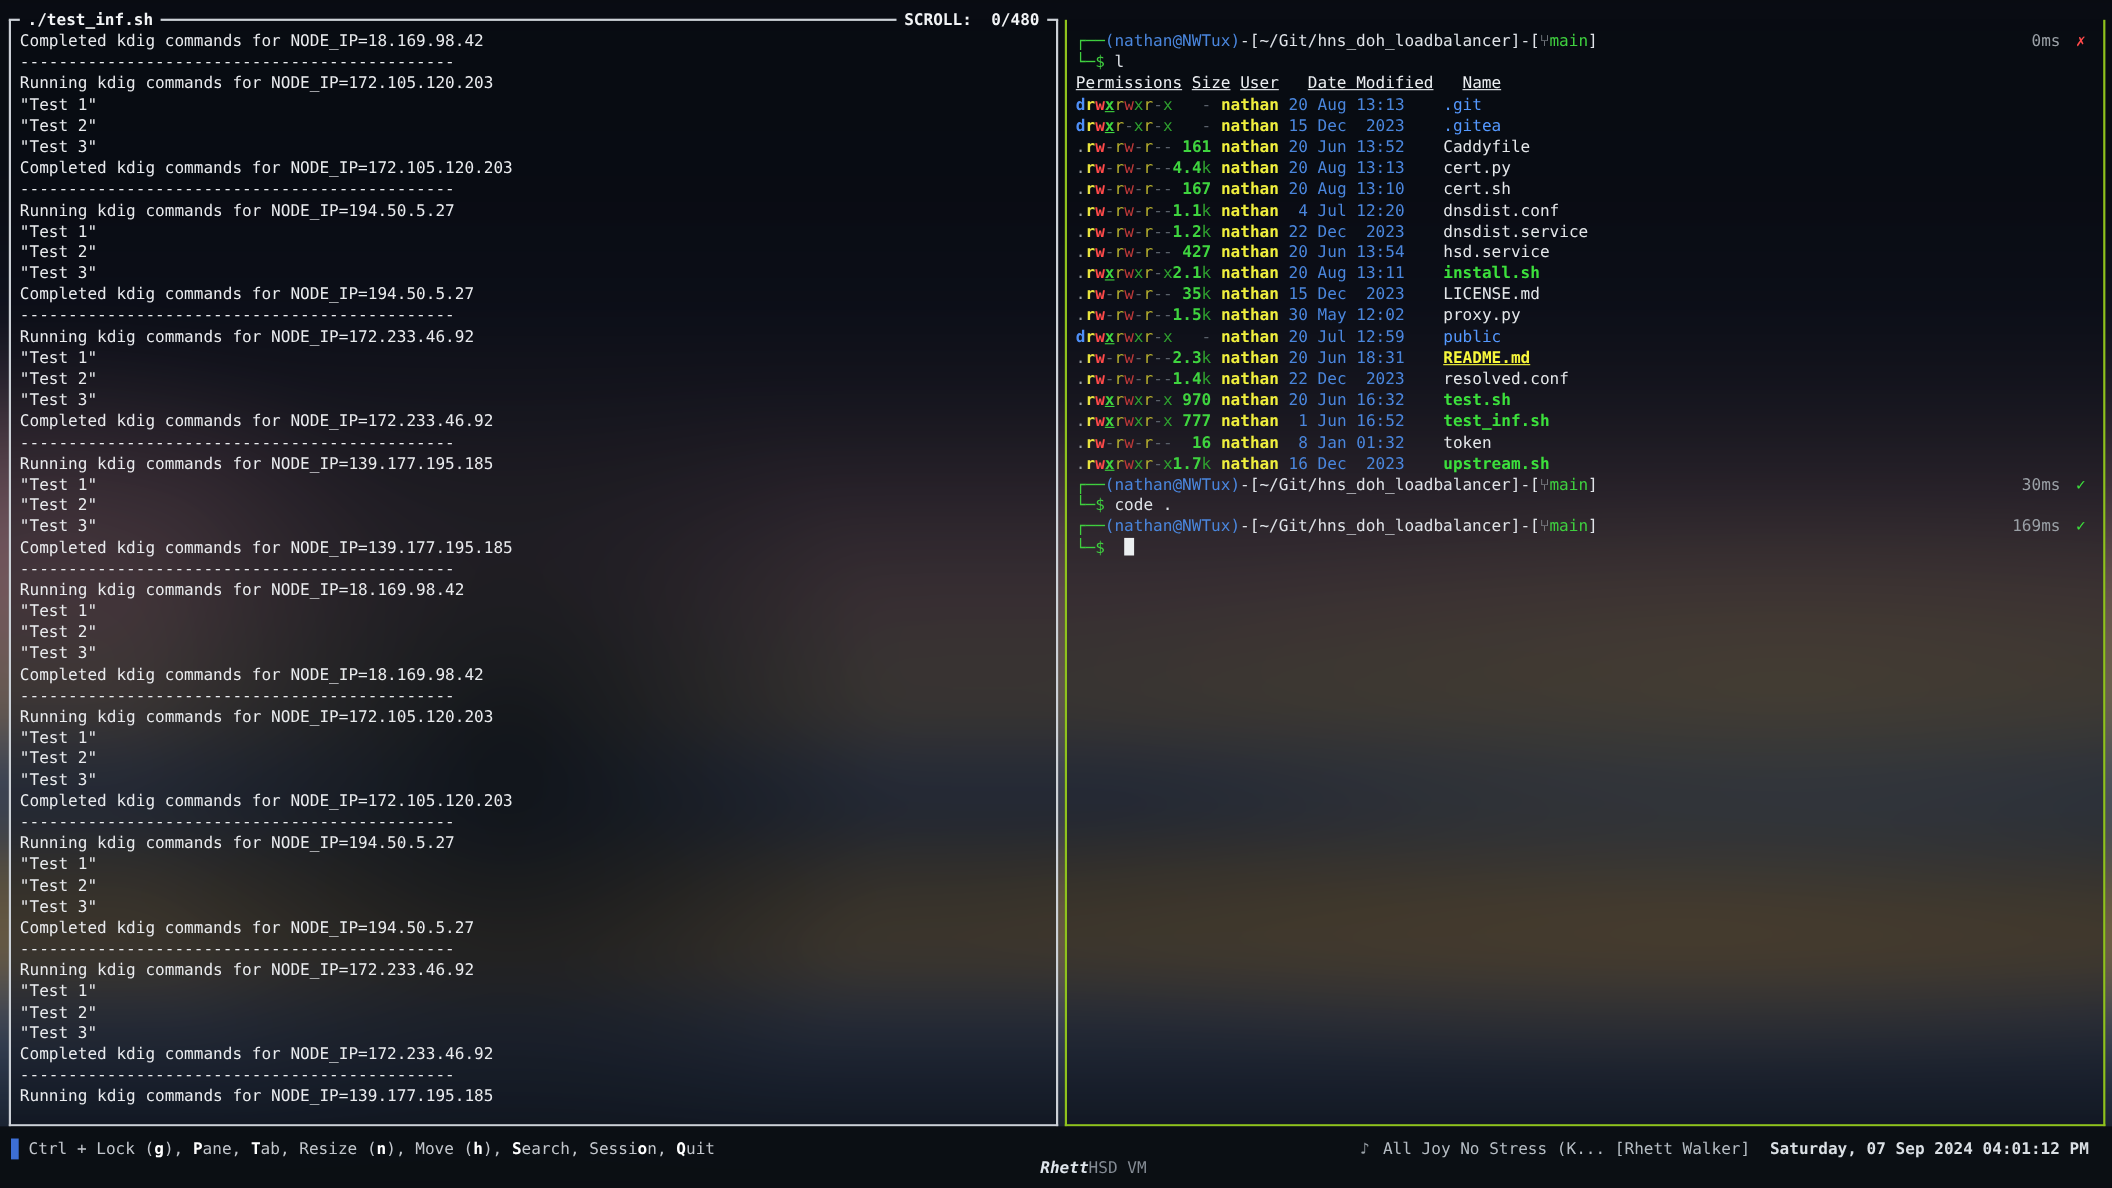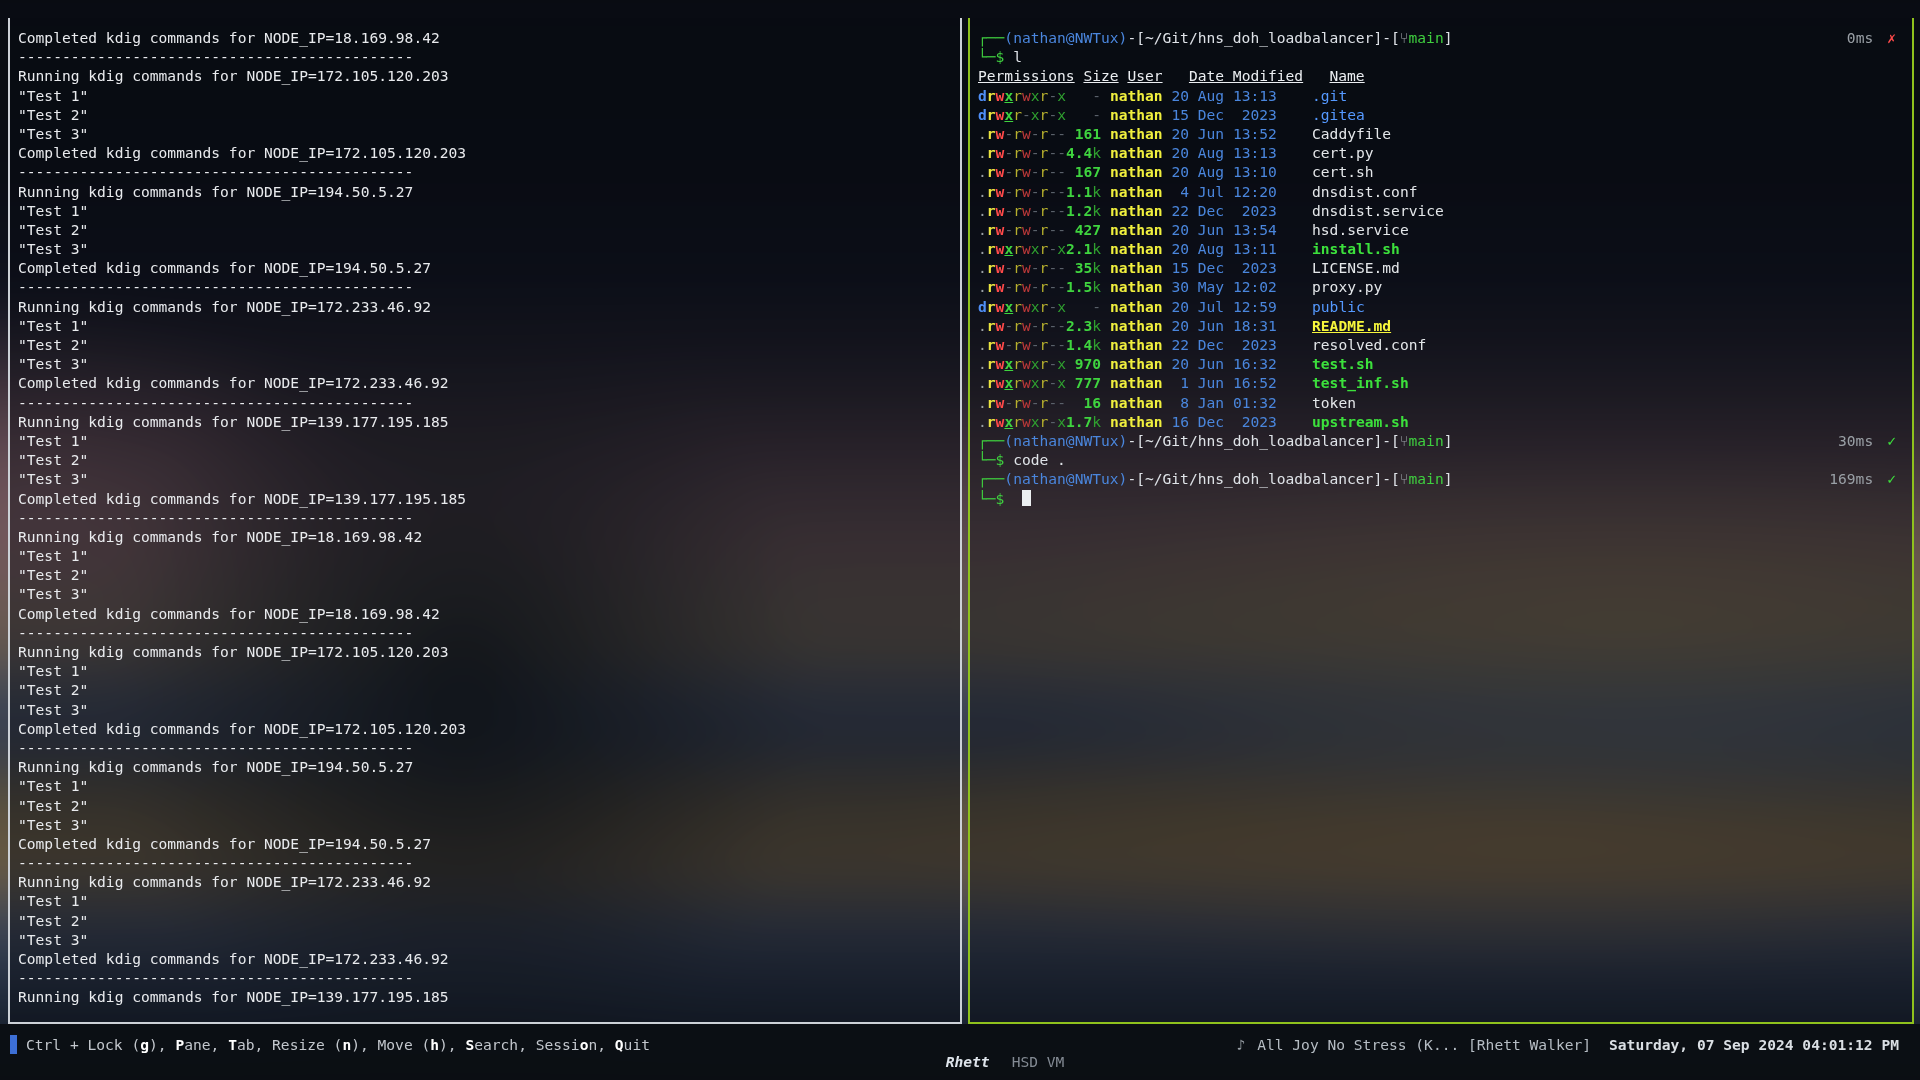--- a/index.html
+++ b/index.html
@@ -62,33 +62,40 @@
   .n-file{color:#e4e7ea;}
   
   .statusbar{position:absolute;left:0;right:0;top:1024px;height:56px;background:rgba(11,14,18,.93);
     font-size:14.6px;color:#c3c7cd;text-align:right;}
   .sb-row{position:relative;height:24px;margin-top:10px;}
   .focus-block{position:absolute;left:10px;top:1px;width:7px;height:19px;background:#3d6fd6;}
   .kb{position:absolute;left:26px;top:2px;white-space:pre;}
   .kb b{color:#ffffff;font-weight:700;}
   .session{position:absolute;left:893px;top:2px;white-space:pre;}
   .sname{color:#dfe5ec;font-weight:700;font-style:italic;}
-  .hname{color:#848b94;margin-left:22px;}
+  .hname{color:#848b94;}
   .rightinfo{position:absolute;right:21px;top:2px;display:flex;align-items:center;white-space:pre;}
   .mnote{color:#9aa1a8;margin-right:12px;}
   .msong{color:#b6bdc4;margin-right:18px;}
   .sdate{color:#dadfe4;font-weight:700;}
 </style>
 </head>
 <body>
 
 <div class="bg"></div>
 <div class="shade"></div>
 
 <div class="pane left">
+  <div class="ptop">
+    <i class="seg" style="width:10px"></i>
+    <span class="ptitle">./test_inf.sh</span>
+    <i class="seg grow"></i>
+    <span class="pscroll">SCROLL:  0/480</span>
+    <i class="seg" style="width:10px"></i>
+  </div>
   <div class="pbody" id="left-body"><div class="tl">Completed kdig commands for NODE_IP=18.169.98.42</div><div class="tl">---------------------------------------------</div><div class="tl">Running kdig commands for NODE_IP=172.105.120.203</div><div class="tl">"Test 1"</div><div class="tl">"Test 2"</div><div class="tl">"Test 3"</div><div class="tl">Completed kdig commands for NODE_IP=172.105.120.203</div><div class="tl">---------------------------------------------</div><div class="tl">Running kdig commands for NODE_IP=194.50.5.27</div><div class="tl">"Test 1"</div><div class="tl">"Test 2"</div><div class="tl">"Test 3"</div><div class="tl">Completed kdig commands for NODE_IP=194.50.5.27</div><div class="tl">---------------------------------------------</div><div class="tl">Running kdig commands for NODE_IP=172.233.46.92</div><div class="tl">"Test 1"</div><div class="tl">"Test 2"</div><div class="tl">"Test 3"</div><div class="tl">Completed kdig commands for NODE_IP=172.233.46.92</div><div class="tl">---------------------------------------------</div><div class="tl">Running kdig commands for NODE_IP=139.177.195.185</div><div class="tl">"Test 1"</div><div class="tl">"Test 2"</div><div class="tl">"Test 3"</div><div class="tl">Completed kdig commands for NODE_IP=139.177.195.185</div><div class="tl">---------------------------------------------</div><div class="tl">Running kdig commands for NODE_IP=18.169.98.42</div><div class="tl">"Test 1"</div><div class="tl">"Test 2"</div><div class="tl">"Test 3"</div><div class="tl">Completed kdig commands for NODE_IP=18.169.98.42</div><div class="tl">---------------------------------------------</div><div class="tl">Running kdig commands for NODE_IP=172.105.120.203</div><div class="tl">"Test 1"</div><div class="tl">"Test 2"</div><div class="tl">"Test 3"</div><div class="tl">Completed kdig commands for NODE_IP=172.105.120.203</div><div class="tl">---------------------------------------------</div><div class="tl">Running kdig commands for NODE_IP=194.50.5.27</div><div class="tl">"Test 1"</div><div class="tl">"Test 2"</div><div class="tl">"Test 3"</div><div class="tl">Completed kdig commands for NODE_IP=194.50.5.27</div><div class="tl">---------------------------------------------</div><div class="tl">Running kdig commands for NODE_IP=172.233.46.92</div><div class="tl">"Test 1"</div><div class="tl">"Test 2"</div><div class="tl">"Test 3"</div><div class="tl">Completed kdig commands for NODE_IP=172.233.46.92</div><div class="tl">---------------------------------------------</div><div class="tl">Running kdig commands for NODE_IP=139.177.195.185</div></div>
 </div>
 
 <div class="pane right">
   <div class="pbody" id="right-body"><div class="rl"><span class="g">┌──</span><span class="b">(nathan@NWTux)</span><span class="w">-[</span><span class="w">~/Git/hns_doh_loadbalancer</span><span class="w">]-[</span><span class="dim">⑂</span><span class="g">main</span><span class="w">]</span><span class="timewrap"><span class="dim">0ms</span><span class="fail">✗</span></span></div><div class="rl"><span class="g">└─$</span><span class="w"> l</span></div><div class="rl"><span class="hu">Permissions</span><span> </span><span class="hu">Size</span><span> </span><span class="hu">User</span><span>   </span><span class="hu">Date Modified</span><span>   </span><span class="hu">Name</span></div><div class="rl"><span class="pd">d</span><span class="pr bdc">r</span><span class="pw bdc">w</span><span class="px bdc ul">x</span><span class="pr dm">r</span><span class="pw dm">w</span><span class="px dm">x</span><span class="pr dm">r</span><span class="pdash">-</span><span class="px dm">x</span><span>   </span><span class="pdash">-</span><span> </span><span class="yu">nathan</span><span> </span><span class="dt">20 Aug 13:13</span><span>    </span><span class="n-dir">.git</span></div><div class="rl"><span class="pd">d</span><span class="pr bdc">r</span><span class="pw bdc">w</span><span class="px bdc ul">x</span><span class="pr dm">r</span><span class="pdash">-</span><span class="px dm">x</span><span class="pr dm">r</span><span class="pdash">-</span><span class="px dm">x</span><span>   </span><span class="pdash">-</span><span> </span><span class="yu">nathan</span><span> </span><span class="dt">15 Dec  2023</span><span>    </span><span class="n-dir">.gitea</span></div><div class="rl"><span class="pdot">.</span><span class="pr bdc">r</span><span class="pw bdc">w</span><span class="pdash">-</span><span class="pr dm">r</span><span class="pw dm">w</span><span class="pdash">-</span><span class="pr dm">r</span><span class="pdash">-</span><span class="pdash">-</span><span> </span><span class="sz">161</span><span> </span><span class="yu">nathan</span><span> </span><span class="dt">20 Jun 13:52</span><span>    </span><span class="n-file">Caddyfile</span></div><div class="rl"><span class="pdot">.</span><span class="pr bdc">r</span><span class="pw bdc">w</span><span class="pdash">-</span><span class="pr dm">r</span><span class="pw dm">w</span><span class="pdash">-</span><span class="pr dm">r</span><span class="pdash">-</span><span class="pdash">-</span><span></span><span class="sz">4.4</span><span class="szk">k</span><span> </span><span class="yu">nathan</span><span> </span><span class="dt">20 Aug 13:13</span><span>    </span><span class="n-file">cert.py</span></div><div class="rl"><span class="pdot">.</span><span class="pr bdc">r</span><span class="pw bdc">w</span><span class="pdash">-</span><span class="pr dm">r</span><span class="pw dm">w</span><span class="pdash">-</span><span class="pr dm">r</span><span class="pdash">-</span><span class="pdash">-</span><span> </span><span class="sz">167</span><span> </span><span class="yu">nathan</span><span> </span><span class="dt">20 Aug 13:10</span><span>    </span><span class="n-file">cert.sh</span></div><div class="rl"><span class="pdot">.</span><span class="pr bdc">r</span><span class="pw bdc">w</span><span class="pdash">-</span><span class="pr dm">r</span><span class="pw dm">w</span><span class="pdash">-</span><span class="pr dm">r</span><span class="pdash">-</span><span class="pdash">-</span><span></span><span class="sz">1.1</span><span class="szk">k</span><span> </span><span class="yu">nathan</span><span> </span><span class="dt"> 4 Jul 12:20</span><span>    </span><span class="n-file">dnsdist.conf</span></div><div class="rl"><span class="pdot">.</span><span class="pr bdc">r</span><span class="pw bdc">w</span><span class="pdash">-</span><span class="pr dm">r</span><span class="pw dm">w</span><span class="pdash">-</span><span class="pr dm">r</span><span class="pdash">-</span><span class="pdash">-</span><span></span><span class="sz">1.2</span><span class="szk">k</span><span> </span><span class="yu">nathan</span><span> </span><span class="dt">22 Dec  2023</span><span>    </span><span class="n-file">dnsdist.service</span></div><div class="rl"><span class="pdot">.</span><span class="pr bdc">r</span><span class="pw bdc">w</span><span class="pdash">-</span><span class="pr dm">r</span><span class="pw dm">w</span><span class="pdash">-</span><span class="pr dm">r</span><span class="pdash">-</span><span class="pdash">-</span><span> </span><span class="sz">427</span><span> </span><span class="yu">nathan</span><span> </span><span class="dt">20 Jun 13:54</span><span>    </span><span class="n-file">hsd.service</span></div><div class="rl"><span class="pdot">.</span><span class="pr bdc">r</span><span class="pw bdc">w</span><span class="px bdc ul">x</span><span class="pr dm">r</span><span class="pw dm">w</span><span class="px dm">x</span><span class="pr dm">r</span><span class="pdash">-</span><span class="px dm">x</span><span></span><span class="sz">2.1</span><span class="szk">k</span><span> </span><span class="yu">nathan</span><span> </span><span class="dt">20 Aug 13:11</span><span>    </span><span class="n-exec">install.sh</span></div><div class="rl"><span class="pdot">.</span><span class="pr bdc">r</span><span class="pw bdc">w</span><span class="pdash">-</span><span class="pr dm">r</span><span class="pw dm">w</span><span class="pdash">-</span><span class="pr dm">r</span><span class="pdash">-</span><span class="pdash">-</span><span> </span><span class="sz">35</span><span class="szk">k</span><span> </span><span class="yu">nathan</span><span> </span><span class="dt">15 Dec  2023</span><span>    </span><span class="n-file">LICENSE.md</span></div><div class="rl"><span class="pdot">.</span><span class="pr bdc">r</span><span class="pw bdc">w</span><span class="pdash">-</span><span class="pr dm">r</span><span class="pw dm">w</span><span class="pdash">-</span><span class="pr dm">r</span><span class="pdash">-</span><span class="pdash">-</span><span></span><span class="sz">1.5</span><span class="szk">k</span><span> </span><span class="yu">nathan</span><span> </span><span class="dt">30 May 12:02</span><span>    </span><span class="n-file">proxy.py</span></div><div class="rl"><span class="pd">d</span><span class="pr bdc">r</span><span class="pw bdc">w</span><span class="px bdc ul">x</span><span class="pr dm">r</span><span class="pw dm">w</span><span class="px dm">x</span><span class="pr dm">r</span><span class="pdash">-</span><span class="px dm">x</span><span>   </span><span class="pdash">-</span><span> </span><span class="yu">nathan</span><span> </span><span class="dt">20 Jul 12:59</span><span>    </span><span class="n-dir">public</span></div><div class="rl"><span class="pdot">.</span><span class="pr bdc">r</span><span class="pw bdc">w</span><span class="pdash">-</span><span class="pr dm">r</span><span class="pw dm">w</span><span class="pdash">-</span><span class="pr dm">r</span><span class="pdash">-</span><span class="pdash">-</span><span></span><span class="sz">2.3</span><span class="szk">k</span><span> </span><span class="yu">nathan</span><span> </span><span class="dt">20 Jun 18:31</span><span>    </span><span class="n-readme">README.md</span></div><div class="rl"><span class="pdot">.</span><span class="pr bdc">r</span><span class="pw bdc">w</span><span class="pdash">-</span><span class="pr dm">r</span><span class="pw dm">w</span><span class="pdash">-</span><span class="pr dm">r</span><span class="pdash">-</span><span class="pdash">-</span><span></span><span class="sz">1.4</span><span class="szk">k</span><span> </span><span class="yu">nathan</span><span> </span><span class="dt">22 Dec  2023</span><span>    </span><span class="n-file">resolved.conf</span></div><div class="rl"><span class="pdot">.</span><span class="pr bdc">r</span><span class="pw bdc">w</span><span class="px bdc ul">x</span><span class="pr dm">r</span><span class="pw dm">w</span><span class="px dm">x</span><span class="pr dm">r</span><span class="pdash">-</span><span class="px dm">x</span><span> </span><span class="sz">970</span><span> </span><span class="yu">nathan</span><span> </span><span class="dt">20 Jun 16:32</span><span>    </span><span class="n-exec">test.sh</span></div><div class="rl"><span class="pdot">.</span><span class="pr bdc">r</span><span class="pw bdc">w</span><span class="px bdc ul">x</span><span class="pr dm">r</span><span class="pw dm">w</span><span class="px dm">x</span><span class="pr dm">r</span><span class="pdash">-</span><span class="px dm">x</span><span> </span><span class="sz">777</span><span> </span><span class="yu">nathan</span><span> </span><span class="dt"> 1 Jun 16:52</span><span>    </span><span class="n-exec">test_inf.sh</span></div><div class="rl"><span class="pdot">.</span><span class="pr bdc">r</span><span class="pw bdc">w</span><span class="pdash">-</span><span class="pr dm">r</span><span class="pw dm">w</span><span class="pdash">-</span><span class="pr dm">r</span><span class="pdash">-</span><span class="pdash">-</span><span>  </span><span class="sz">16</span><span> </span><span class="yu">nathan</span><span> </span><span class="dt"> 8 Jan 01:32</span><span>    </span><span class="n-file">token</span></div><div class="rl"><span class="pdot">.</span><span class="pr bdc">r</span><span class="pw bdc">w</span><span class="px bdc ul">x</span><span class="pr dm">r</span><span class="pw dm">w</span><span class="px dm">x</span><span class="pr dm">r</span><span class="pdash">-</span><span class="px dm">x</span><span></span><span class="sz">1.7</span><span class="szk">k</span><span> </span><span class="yu">nathan</span><span> </span><span class="dt">16 Dec  2023</span><span>    </span><span class="n-exec">upstream.sh</span></div><div class="rl"><span class="g">┌──</span><span class="b">(nathan@NWTux)</span><span class="w">-[</span><span class="w">~/Git/hns_doh_loadbalancer</span><span class="w">]-[</span><span class="dim">⑂</span><span class="g">main</span><span class="w">]</span><span class="timewrap"><span class="dim">30ms</span><span class="ok">✓</span></span></div><div class="rl"><span class="g">└─$</span><span class="w"> code .</span></div><div class="rl"><span class="g">┌──</span><span class="b">(nathan@NWTux)</span><span class="w">-[</span><span class="w">~/Git/hns_doh_loadbalancer</span><span class="w">]-[</span><span class="dim">⑂</span><span class="g">main</span><span class="w">]</span><span class="timewrap"><span class="dim">169ms</span><span class="ok">✓</span></span></div><div class="rl"><span class="g">└─$</span><span class="w"> </span><span class="cursor"></span></div></div>
 </div>
 
 <div class="statusbar">
   <div class="sb-row">
     <span class="focus-block"></span>

